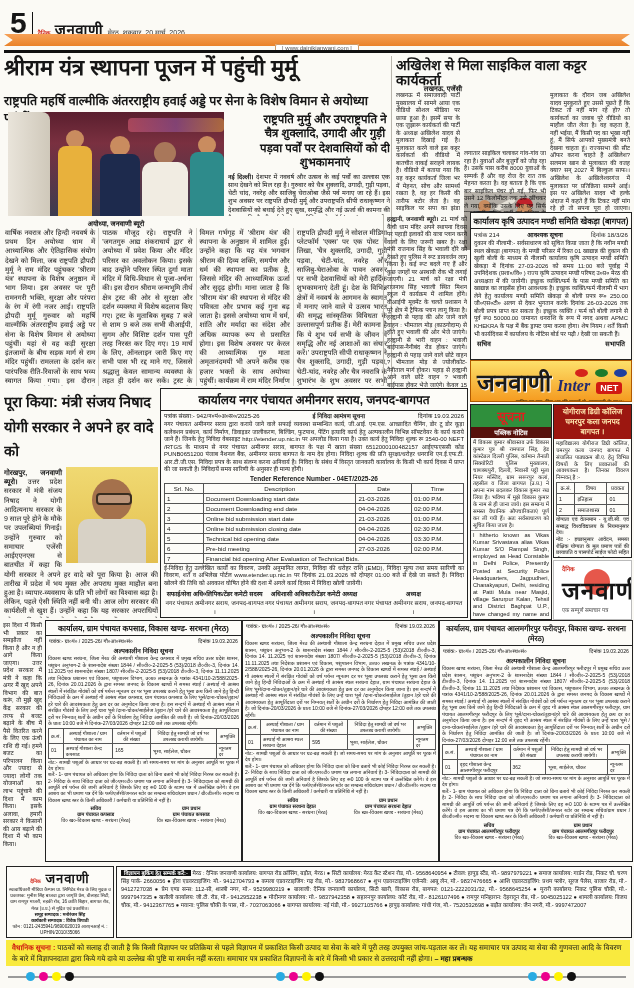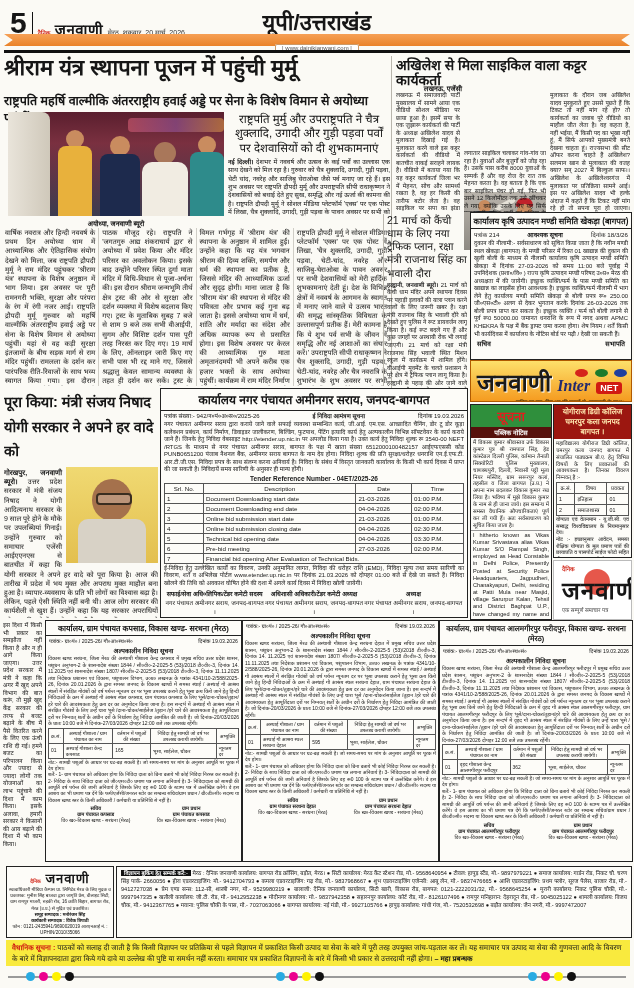--- a/index.html
+++ b/index.html
@@ -16,21 +16,21 @@
   .brand{font-size:15px;font-weight:bold;letter-spacing:.5px;}
   .dateline{font-size:7px;color:#333;}
   .section-title{font-size:22px;font-weight:bold;}
   .ribbon{background:linear-gradient(#f6a055,#ea832a);clip-path:polygon(0 0,100% 0,98.6% 50%,100% 100%,0 100%,1.4% 50%);}
   .webbox{background:#fff;border:1px solid #c96;font-size:6px;color:#555;padding:0 6px;border-radius:2px;}
   .rule{background:#111;}
   
   .h-lead{font-size:22px;font-weight:bold;line-height:1.05;}
   .h-sub{font-size:12.5px;font-weight:bold;}
   .h-akh{font-size:14px;font-weight:bold;line-height:1.05;}
-  .h-mid{font-size:11px;font-weight:normal;line-height:1.25;}
+  .h-mid{font-size:11px;font-weight:bold;line-height:1.25;margin-left:32px;}
   .h-yogi{font-size:14.5px;font-weight:bold;line-height:1.7;}
   .byline{font-size:6.8px;font-weight:bold;}
   .body7{font-size:7px;line-height:1.32;}
   .body65{font-size:6.4px;line-height:1.3;}
   .body6{font-size:5.9px;line-height:1.28;}
   .cols4{display:flex;}
   .cols4>div{flex:1;padding:0 3px;}
   .cols4>div+div{border-left:1px solid #cfcdc6;}
   
   .nbox{border:1.5px solid #222;background:#fdfcf8;}
@@ -65,21 +65,20 @@
 
   <div class="abs" style="left:10px;top:8px;display:flex;align-items:flex-end;">
     <span class="pagenum">5</span>
     <span style="width:1px;height:26px;background:#111;margin:0 5px;"></span>
     <span style="line-height:1;">
       <span class="brand-small">दैनिक</span>
       <span class="brand">जनवाणी</span>
       <span class="dateline">मेरठ,  शुक्रवार,  20 मार्च,  2026</span>
     </span>
   </div>
-  <div class="abs section-title" style="left:0;right:0;top:6px;text-align:center;">यूपी/उत्तराखंड</div>
 
   <div class="abs ribbon" style="left:4px;right:4px;top:34px;height:12px;"></div>
   <div class="abs" style="left:0;right:0;top:36px;text-align:center;">
     <span class="webbox">| www.dainikjanwani.com |</span>
   </div>
   <div class="abs rule" style="left:4px;right:4px;top:50px;height:2.5px;"></div>
 
   <div class="abs h-lead" style="left:4px;top:56px;width:386px;">श्रीराम यंत्र स्थापना पूजन में पहुंची मुर्मू</div>
   <div class="abs h-sub" style="left:4px;top:92px;width:386px;">राष्ट्रपति  महर्षि वाल्मीकि अंतरराष्ट्रीय हवाई अड्डे पर सेना के विशेष विमान से अयोध्या पहुंचीं</div>
 
@@ -125,21 +124,20 @@
     <div class="abs" style="left:30px;top:10px;width:22px;height:5px;background:#e6e2d8;transform:rotate(-28deg);border-radius:3px;"></div>
     <div class="abs" style="left:52px;top:6px;width:17px;height:9px;background:#c0222a;border-radius:8px 8px 2px 2px;"></div>
     <div class="head" style="left:53px;top:12px;width:15px;height:14px;"></div>
     <div class="abs" style="left:46px;top:25px;width:32px;height:33px;background:#23262e;border-radius:6px 6px 0 0;"></div>
   </div>
   <div class="abs clip body6 jus" style="left:464px;top:150px;width:82px;height:62px;">लगातार साइकिल चलाकर गांव-गांव जा रहा है। युवाओं और बुजुर्गों को जोड़ रहा है। उसके पास करीब 8000 युवाओं के सम्पर्क हैं और वह रोज देर रात तक मेहनत करता है। वह बताता है कि एक बार साइकिल पंचर हो गई, फिर भी उसने 12 किलोमीटर तक उसे खींचकर ले गया, क्योंकि उसके लिए यह सिर्फ प्रचार नहीं, बल्कि पार्टी एवं मुखिया के लिए यादव का सपना पूरा करने की लड़ाई है।</div>
   <div class="abs clip body6 jus" style="left:550px;top:92px;width:80px;height:120px;">मुलाकात के दौरान जब अखिलेश यादव मुस्कुराते हुए उससे पूछते हैं कि टिकट तो नहीं मांग रहे हो? तो कार्यकर्ता का जवाब पूरे वीडियो का माहौल जीत लेता है। वह कहता है, नहीं भईया, मैं किसी पद का भूखा नहीं हूं, मैं सिर्फ आपको मुख्यमंत्री बनते देखना चाहता हूं। राज्यसभा की सीट ऑफर करना चाहते हैं अखिलेश? सलमान खान से मुलाकात की वजह क्या? सन् 2027 में बिल्कुल साफ।। अखिलेश के अखिलेश्वरगंज में मुलाकात पर प्रतिक्रिया सामने आई। इस पर अखिलेश यादव भी हल्के अंदाज में कहते हैं कि टिकट नहीं मांग रहे हो तो सपना पूरा हो जाएगा। आखिर में कार्यकर्ता सिर्फ एक ही बात दोहराता है कि उसे किसी पद या पहचान की नहीं।</div>
 
   <div class="abs" style="left:383px;top:214px;width:1px;height:172px;background:#b9b6ad;"></div>
   <div class="abs clip" style="left:387px;top:214px;width:80px;height:174px;">
-    <div class="h-mid" style="font-size:10.5px;">21 मार्च को कैंची धाम के लिए नया ट्रैफिक प्लान, रक्षा मंत्री राजनाथ सिंह का भवाली दौरा</div>
     <div class="body6 jus" style="margin-top:2px;">
       <span class="b">हल्द्वानी, जनवाणी ब्यूरो।</span>
       <span>21 मार्च को कैंची धाम मंदिर अपने स्थापना दिवस पर पहाड़ी इलाकों की यात्रा प्लान करने वालों के लिए जरूरी खबर है। रक्षा मंत्री राजनाथ सिंह के भवाली दौरे को देखते हुए पुलिस ने रूट डायवर्जन लागू किया है। कई रूट बदले गए हैं और कुछ जगहों पर अस्थायी रोक भी लगाई जाएगी। 21 मार्च को रक्षा मंत्री राजनाथ सिंह भवाली स्थित मिशन स्कूल में कार्यक्रम में शामिल होंगे। वीआईपी मूवमेंट के चलते प्रशासन ने पूरे क्षेत्र में ट्रैफिक प्लान लागू किया है। हल्द्वानी से पहाड़ की ओर जाने वाले वाहन : भीमताल मोड़ (काठगोदाम) से होते हुए भवाली की ओर भेजे जाएंगे। हल्द्वानी से भारी वाहन : भवाली बाईपास-नैनीबंद रोड होकर जाएंगे। हल्द्वानी से पहाड़ जाने वाले छोटे वाहन ? भीमताल मोड़ से ज्योलीकोट-नैनीताल मार्ग होकर। पहाड़ से हल्द्वानी आने वाले छोटे वाहन ? भवाली बाईपास होकर भेजे जाएंगे। केवल 15 मिनट पहले रोका जाएगा ट्रैफिक।</span>
     </div>
   </div>
 
   <div class="abs nbox clip" style="left:470px;top:212px;width:160px;height:146px;">
     <div class="nbox-title" style="font-size:8.2px;">कार्यालय कृषि उत्पादन मण्डी समिति खेकड़ा (बागपत)</div>
     <div class="metarow">
       <span>पत्रांक 214</span>

